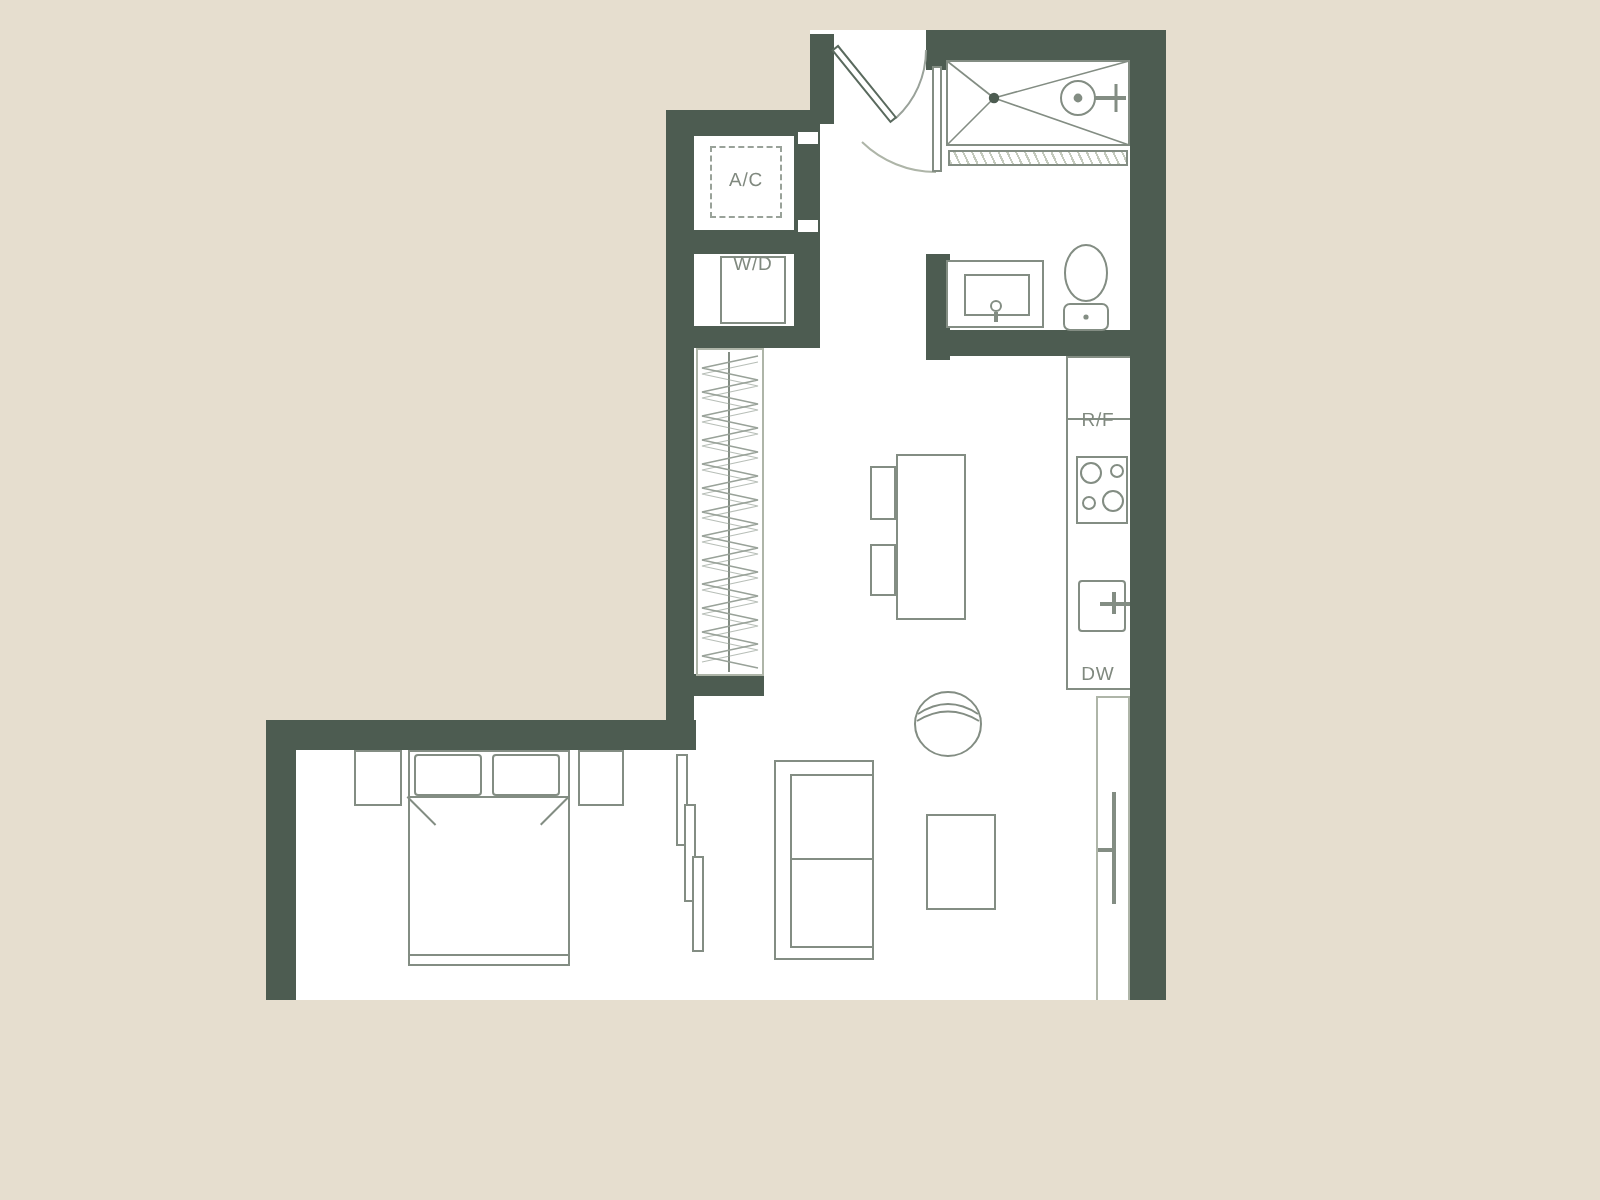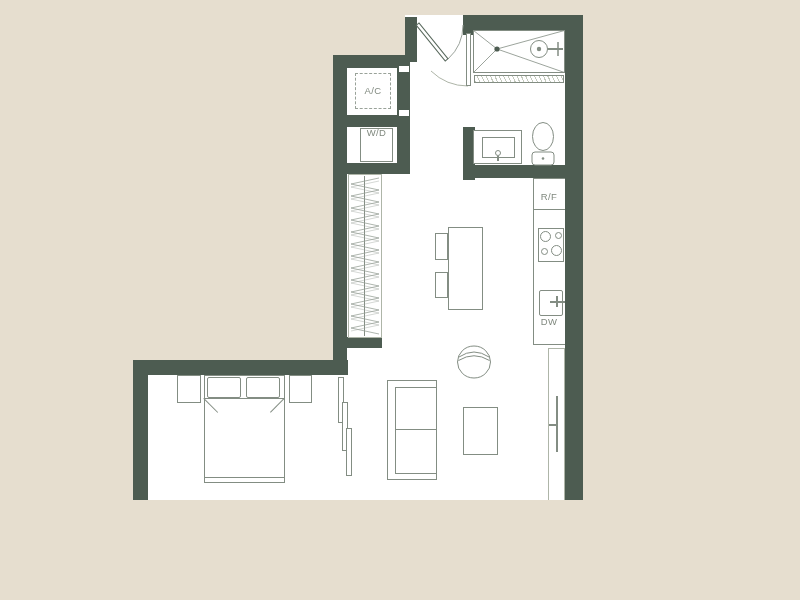--- a/index.html
+++ b/index.html
@@ -95,30 +95,30 @@
 
   <div class="bl" style="left:348px;top:174px;width:34px;height:164px"></div>
   <div class="ln" style="left:364px;top:176px;width:1px;height:160px"></div>
   <svg style="left:349px;top:176px" width="32" height="160" viewBox="0 0 32 160">
     <path d="M30 2 L2 8 L30 14 L2 20 L30 26 L2 32 L30 38 L2 44 L30 50 L2 56 L30 62 L2 68 L30 74 L2 80 L30 86 L2 92 L30 98 L2 104 L30 110 L2 116 L30 122 L2 128 L30 134 L2 140 L30 146 L2 152 L30 158" fill="none" stroke="#99a299" stroke-width="0.8"></path>
     <path d="M30 5 L2 11 L30 17 L2 23 L30 29 L2 35 L30 41 L2 47 L30 53 L2 59 L30 65 L2 71 L30 77 L2 83 L30 89 L2 95 L30 101 L2 107 L30 113 L2 119 L30 125 L2 131 L30 137 L2 143 L30 149 L2 155" fill="none" stroke="#99a299" stroke-width="0.6" opacity="0.7"></path>
   </svg>
 
   <div class="b" style="left:533px;top:178px;width:32px;height:167px;border-right:none"></div>
   <div class="ln" style="left:533px;top:209px;width:32px;height:1px"></div>
-  <div class="lbl" style="left:533px;top:191px;width:32px;height:10px">R/F</div>
+  <div class="lbl" style="left:533px;top:205px;width:32px;height:10px">R/F</div>
   <div class="b" style="left:538px;top:228px;width:26px;height:34px"></div>
   <div class="circ" style="left:540px;top:231px;width:11px;height:11px"></div>
   <div class="circ" style="left:555px;top:232px;width:7px;height:7px"></div>
   <div class="circ" style="left:541px;top:248px;width:7px;height:7px"></div>
   <div class="circ" style="left:551px;top:245px;width:11px;height:11px"></div>
   <div class="b" style="left:539px;top:290px;width:24px;height:26px;border-radius:2px"></div>
   <div class="ln" style="left:550px;top:301px;width:15px;height:2px"></div>
   <div class="ln" style="left:556px;top:296px;width:2px;height:11px"></div>
-  <div class="lbl" style="left:533px;top:316px;width:32px;height:10px">DW</div>
+  <div class="lbl" style="left:533px;top:332px;width:32px;height:10px">DW</div>
 
   <div class="b" style="left:448px;top:227px;width:35px;height:83px"></div>
   <div class="b" style="left:435px;top:233px;width:13px;height:27px"></div>
   <div class="b" style="left:435px;top:272px;width:13px;height:26px"></div>
 
   <svg style="left:455px;top:341px" width="38" height="39" viewBox="0 0 38 39">
     <ellipse cx="19" cy="21" rx="16.5" ry="16" fill="#ffffff" stroke="#838d83"></ellipse>
     <path d="M4 16 Q19 6 34 16" fill="none" stroke="#838d83"></path>
     <path d="M3.5 19.5 Q19 10 34.5 19.5" fill="none" stroke="#838d83"></path>
   </svg>

